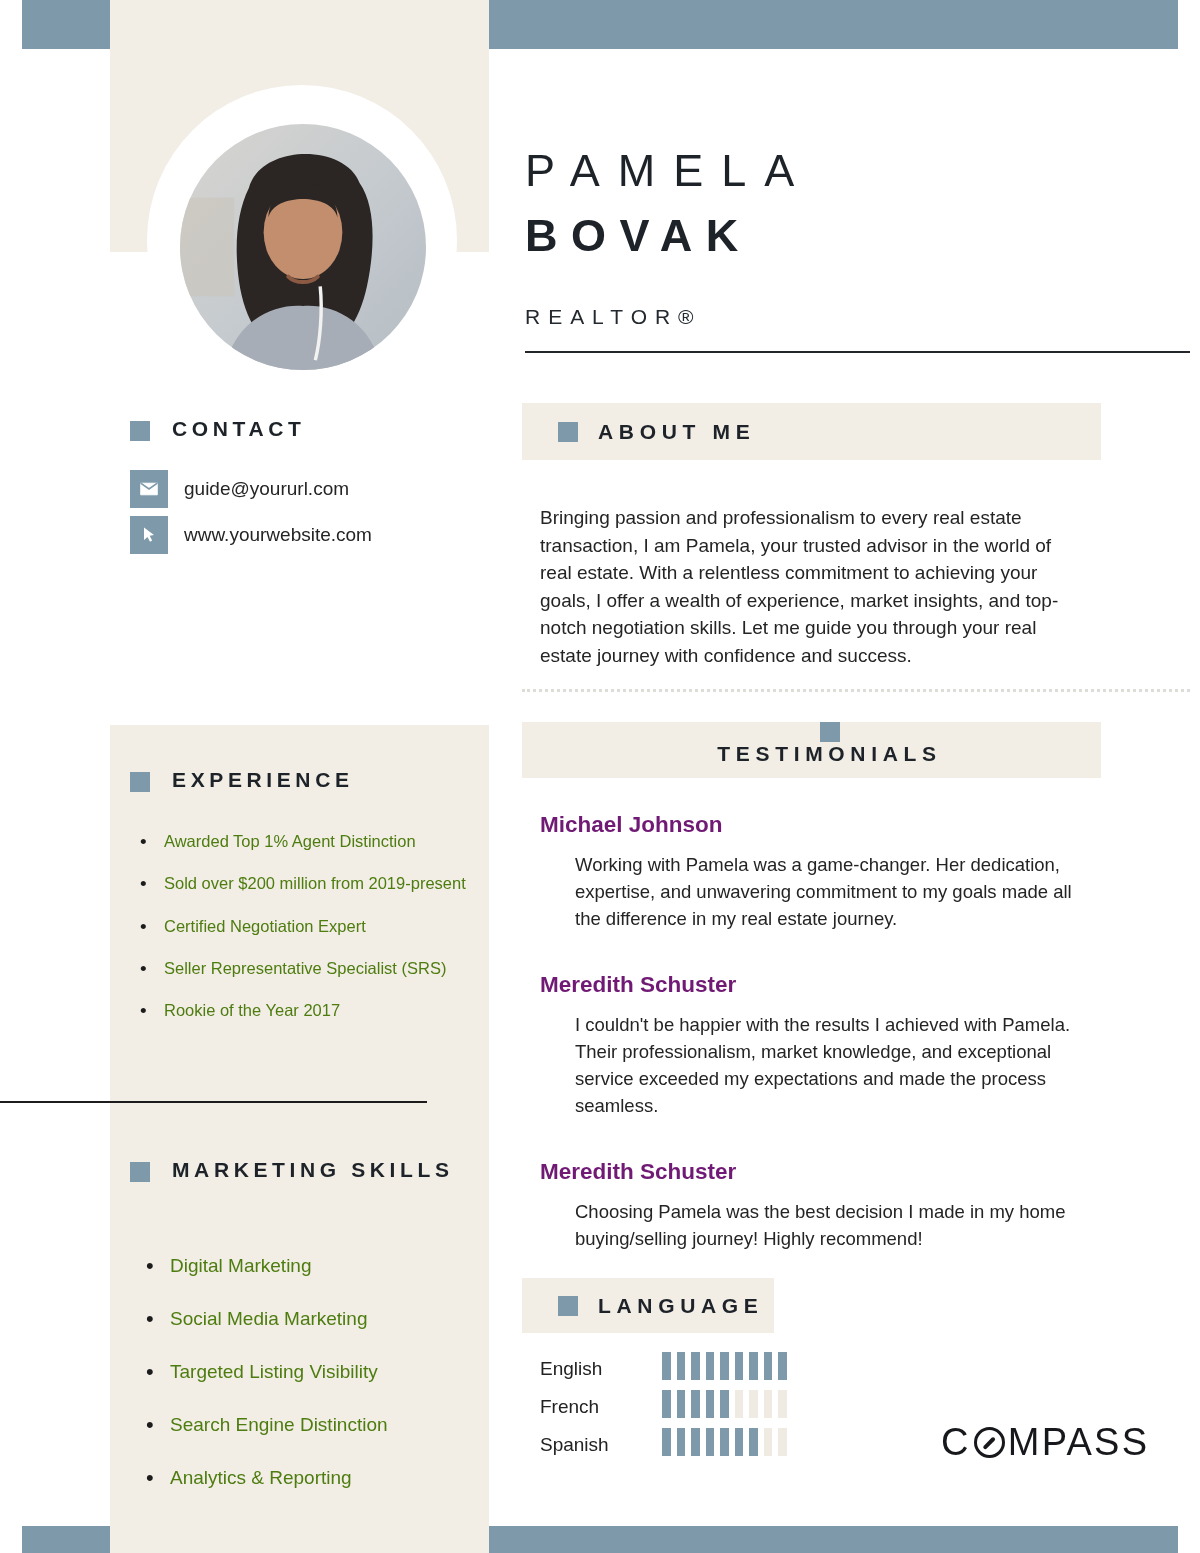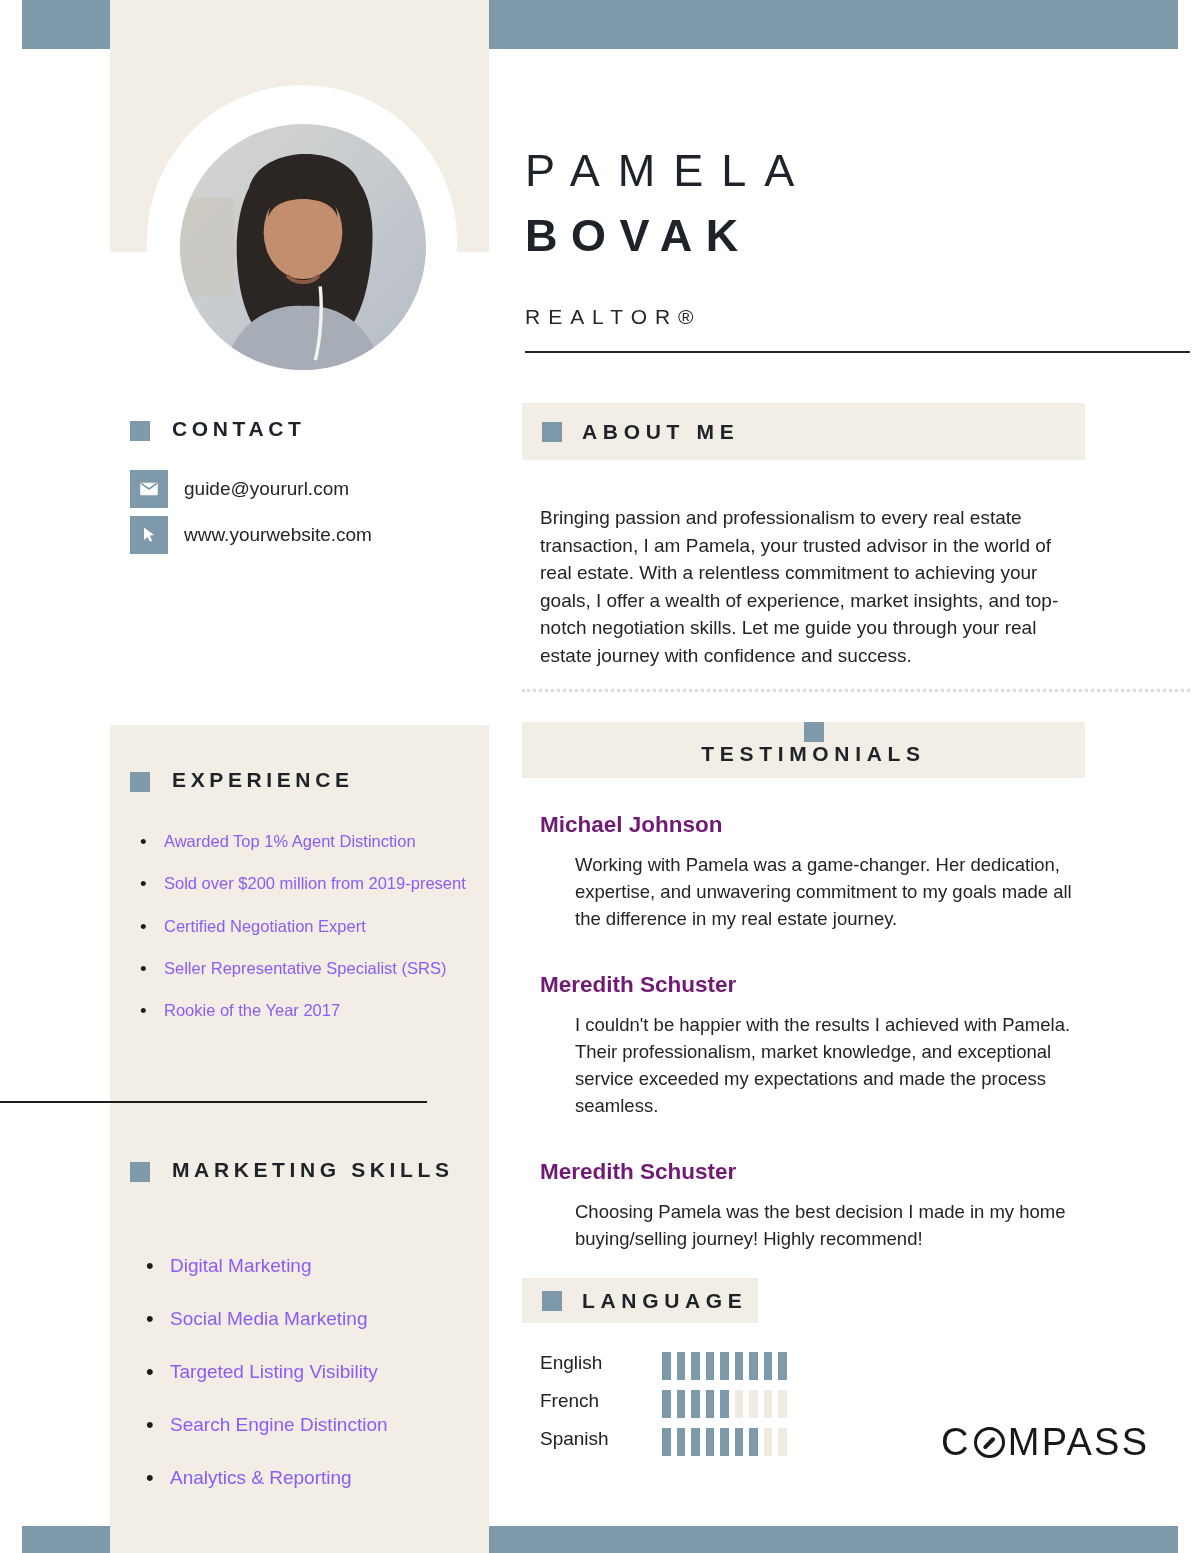--- a/index.html
+++ b/index.html
@@ -25,67 +25,67 @@
   .photo svg{display:block;width:100%;height:100%;}
 
   
   .name-block{position:absolute;left:525px;top:148px;z-index:3;}
   .first-name{font-size:45px;font-weight:400;letter-spacing:0.40em;color:#1d2329;line-height:1;}
   .last-name{font-size:45px;font-weight:700;letter-spacing:0.30em;color:#1d2329;line-height:1;margin-top:20px;}
   .job-title{font-size:21px;font-weight:400;letter-spacing:0.38em;color:#23292f;margin-top:47px;}
   .name-rule{position:absolute;left:525px;top:351px;width:665px;height:2px;background:#23272b;z-index:3;}
 
   
-  .band{position:absolute;background:#F2EDE5;display:flex;align-items:center;z-index:3;}
+  .band{position:absolute;background:#F2EDE5;display:flex;align-items:center;z-index:3;padding-left:16px;}
   .sq{width:20px;height:20px;background:#7E9AAA;flex:0 0 auto;}
   .band .sq{margin-left:20px;}
   .band-title{font-size:21px;font-weight:700;letter-spacing:0.27em;color:#1d2329;margin-left:20px;white-space:nowrap;}
   .band-about{left:522px;top:403px;width:563px;height:57px;}
   .band-testimonials{left:522px;top:722px;width:563px;height:56px;flex-direction:column;}
-  .band-language{left:522px;top:1278px;width:236px;height:45px;}
+  .band-language{left:522px;top:1278px;width:236px;height:55px;}
 
   
   .side-header{position:absolute;display:flex;align-items:flex-end;z-index:3;}
   .side-header .sq{width:20px;height:20px;}
   .side-title{font-size:21px;font-weight:700;letter-spacing:0.22em;color:#1d2329;margin-left:22px;white-space:nowrap;}
   .hdr-contact{left:130px;top:417px;}
   .hdr-experience{left:130px;top:768px;}
   .hdr-marketing{left:130px;top:1158px;}
 
   
   .contact-list{position:absolute;left:130px;top:470px;z-index:3;}
   .contact-row{display:flex;align-items:center;height:38px;margin-bottom:8px;}
   .cicon{width:38px;height:38px;background:#7E9AAA;display:flex;align-items:center;justify-content:center;flex:0 0 auto;}
   .cicon svg{width:20px;height:20px;fill:#ffffff;stroke:#ffffff;}
   .contact-text{font-size:19px;color:#252525;margin-left:16px;}
 
   
   ul.bullets{list-style:none;margin:0;padding:0;z-index:3;position:absolute;}
-  ul.bullets li{position:relative;padding-left:30px;color:#8b5cf6;}
+  ul.bullets li{position:relative;padding-left:30px;color:#4d7c0f;}
   ul.bullets li::before{content:"\2022";position:absolute;left:6px;top:-1px;color:#1c1c1c;font-size:1.15em;}
   .exp-list{left:134px;top:833px;width:350px;font-size:16.5px;}
   .exp-list li{margin-bottom:25px;line-height:1.05;}
   .skills-list{left:140px;top:1222px;width:330px;font-size:19px;}
   .skills-list li{margin-bottom:19px;line-height:1.0;margin-top:34px;}
 
   
   .about-body{position:absolute;left:540px;top:504px;width:545px;font-size:19px;line-height:27.5px;color:#242424;z-index:3;}
 
   
   .dotted-divider{position:absolute;left:522px;top:689px;width:668px;border-top:3px dotted #dedcd6;z-index:3;}
 
   
   .testimonials{position:absolute;left:540px;top:812px;width:550px;z-index:3;}
   .t-name{font-size:22.5px;font-weight:700;color:#701a75;}
   .t-quote{font-size:18.5px;line-height:27px;color:#242424;margin:13px 0 0 35px;width:512px;}
   .t-entry{margin-bottom:40px;}
 
   
   .language-rows{position:absolute;left:540px;top:1352px;z-index:3;}
-  .lang-row{display:flex;align-items:flex-start;height:28px;margin-bottom:10px;}
+  .lang-row{display:flex;align-items:flex-end;height:28px;margin-bottom:10px;}
   .lang-label{width:122px;font-size:19px;color:#222222;}
   .lang-bars{display:flex;gap:6px;}
   .lang-bars .seg{width:8.5px;height:28px;background:#F0EBE2;}
   .lang-bars .seg.filled{background:#7E9AAA;}
 
   
   .brand-logo{position:absolute;left:941px;top:1421px;display:flex;align-items:center;color:#16181b;
     font-size:38px;font-weight:500;letter-spacing:0.06em;z-index:3;}
   .logo-o{display:inline-block;width:25px;height:25px;border:3.5px solid #16181b;border-radius:50%;
     position:relative;margin:0 3px;}

